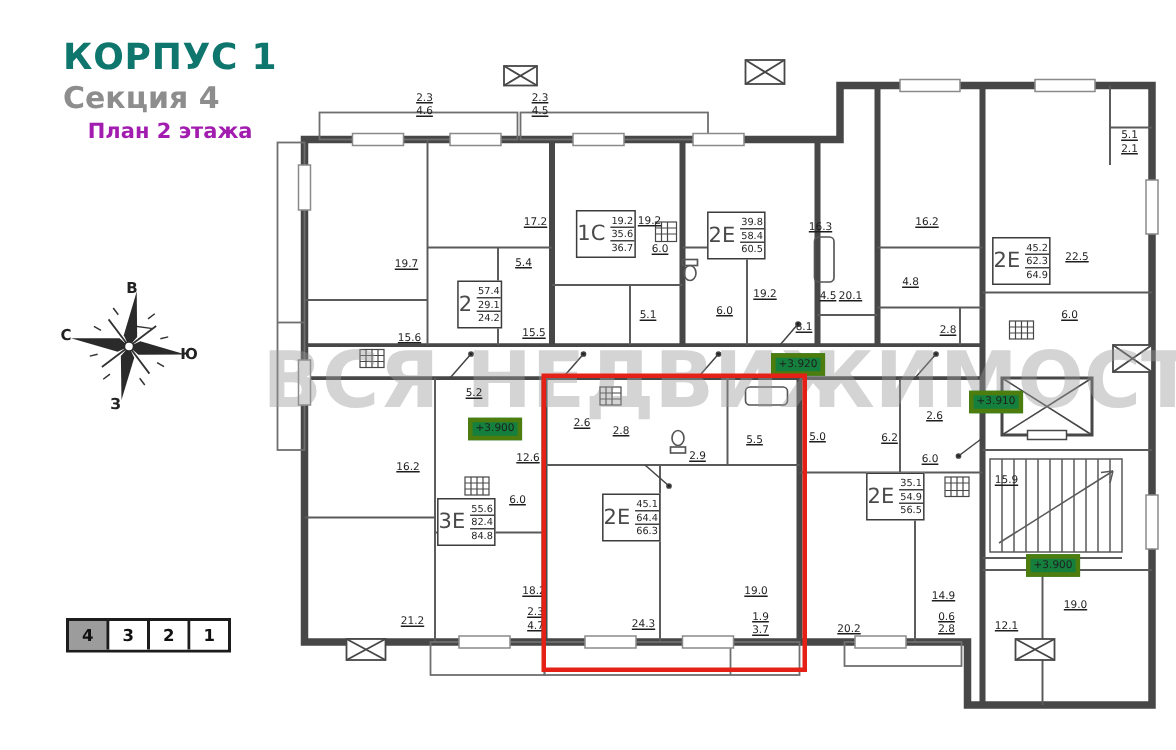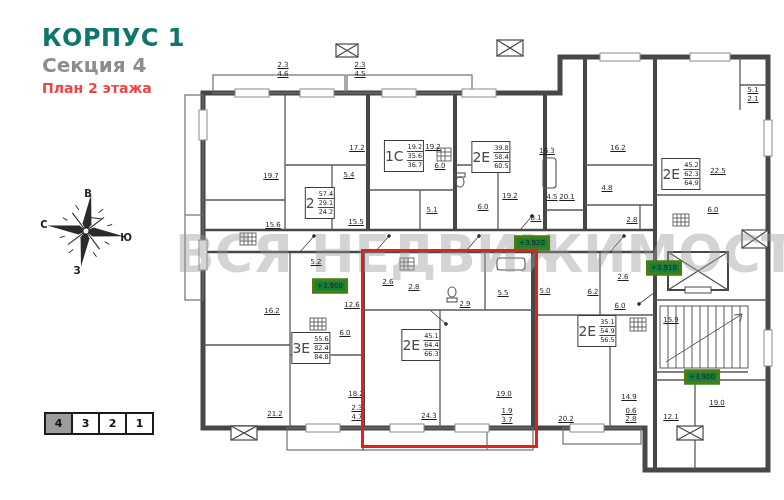--- a/index.html
+++ b/index.html
@@ -2,21 +2,21 @@
 <html><head>
 <meta charset="utf-8">
 <style>
   html,body{margin:0;padding:0;background:#fff;}
   .canvas{position:relative;width:784px;height:500px;background:#fff;overflow:hidden;
           font-family:"DejaVu Sans",sans-serif;}
   
   .hdr{position:absolute;left:42px;top:24px;z-index:6;}
   .hdr .b{font-size:24px;font-weight:bold;color:#0f766e;letter-spacing:.5px;line-height:28px;}
   .hdr .s{font-size:20px;font-weight:bold;color:#8d8d8d;line-height:26px;}
-  .hdr .f{font-size:14px;font-weight:bold;color:#ef4444;line-height:20px;}
+  .hdr .f{font-size:14px;font-weight:bold;color:#a21caf;line-height:20px;text-align:center;}
   
   .watermark{position:absolute;left:175px;top:224px;z-index:2;font-size:52px;font-weight:bold;
              color:#9a9a9a;opacity:.42;white-space:nowrap;letter-spacing:0;}
   
   .plan{position:absolute;left:0;top:0;z-index:1;}
   
   .room{position:absolute;transform:translate(-50%,-50%);font-size:7px;line-height:8px;color:#1e1e1e;
         white-space:nowrap;z-index:3;text-decoration:underline;text-underline-offset:1px;}
   .level{position:absolute;transform:translate(-50%,-50%);font-size:7px;line-height:9px;color:#1e1e1e;
          border:3px solid #4d7c0f;background:#15803d;padding:0 2px;z-index:3;white-space:nowrap;}

